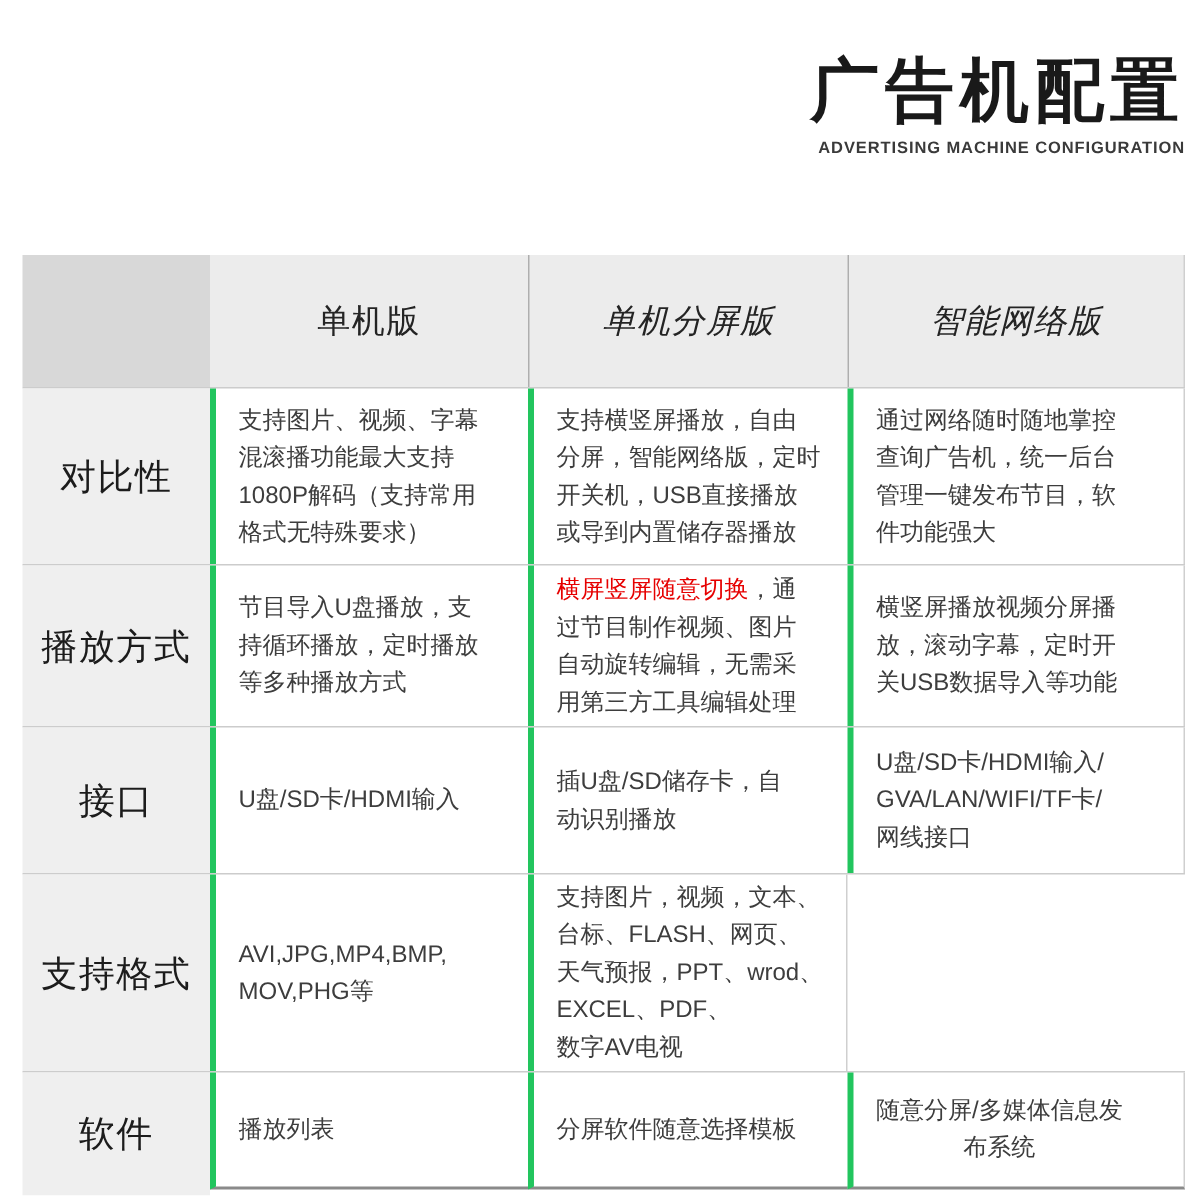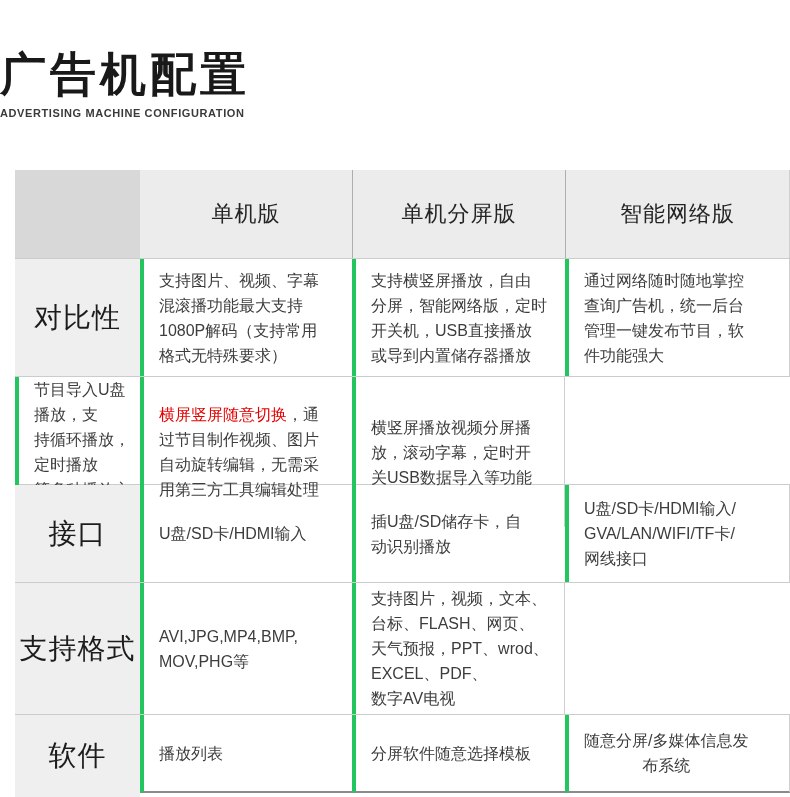--- a/index.html
+++ b/index.html
@@ -4,22 +4,22 @@
 <style>
   * { box-sizing: border-box; margin: 0; padding: 0; }
   html, body {
     width: 790px; height: 797px;
     background: #ffffff;
     overflow: hidden;
     font-family: "Liberation Sans", "DejaVu Sans", sans-serif;
   }
   .page-header {
     height: 170px;
-    text-align: left;
-    padding-top: 50px;
+    text-align: right;
+    padding-top: 36px;
   }
   .page-title {
     font-size: 46px;
     font-weight: bold;
     letter-spacing: 4px;
     color: #191919;
     line-height: 1.05;
   }
   .page-subtitle {
     margin-top: 9px;
@@ -50,25 +50,25 @@
     min-width: 0;
   }
   .corner-cell { background: #d8d8d8; }
   .head-cell {
     background: #ececec;
     justify-content: center;
     font-size: 22px;
     color: #242424;
     letter-spacing: 1px;
   }
-  .head-cell + .head-cell { border-left: 1px solid #aeaeae; }
+  .head-cell + .head-cell { border-left: 1px solid #aeaeae; font-style: italic; }
   .label-cell {
     background: #efefef;
     justify-content: center;
-    font-size: 28px;
+    font-size: 24px;
     color: #1c1c1c;
     letter-spacing: 1px;
   }
   .body-cell {
     border-left: 4px solid #22c55e;
     padding: 0 10px 0 15px;
     font-size: 16px;
     color: #3d3d3d;
   }
   .cell-text {
@@ -113,20 +113,21 @@
     </div>
     <div class="cell body-cell">
       <p class="cell-text">通过网络随时随地掌控
 查询广告机，统一后台
 管理一键发布节目，软
 件功能强大</p>
     </div>
   </div>
 
   <div class="t-row t-body-row row-2">
+    <div class="cell label-cell">播放方式</div>
     <div class="cell body-cell">
       <p class="cell-text">节目导入U盘播放，支
 持循环播放，定时播放
 等多种播放方式</p>
     </div>
     <div class="cell body-cell">
       <p class="cell-text"><span style="color: rgb(230, 0, 0);">横屏竖屏随意切换</span><span>，通
 过节目制作视频、图片
 自动旋转编辑，无需采
 用第三方工具编辑处理</span></p>

